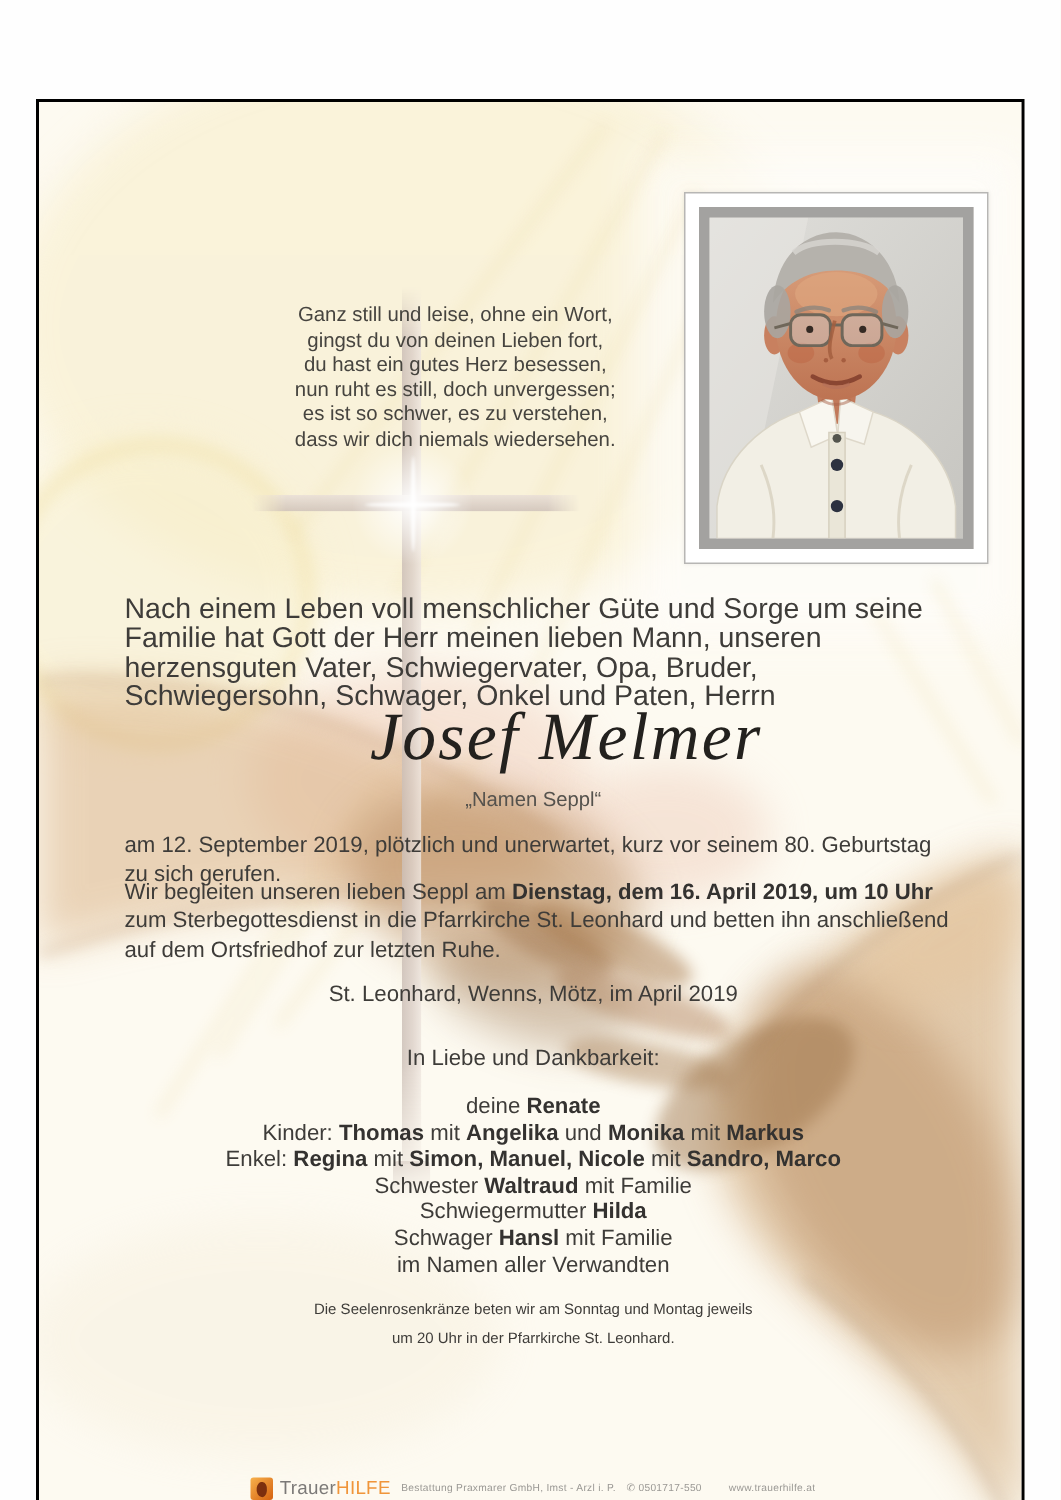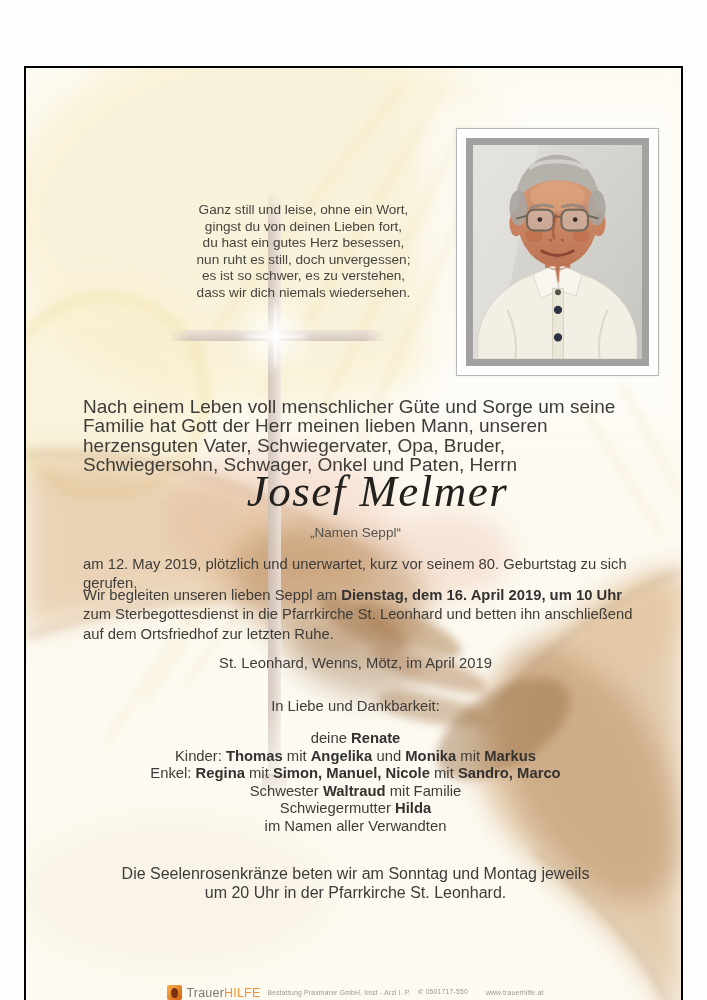--- a/index.html
+++ b/index.html
@@ -53,21 +53,21 @@
   .intro{left:57px;top:329px;width:552px;font-size:19px;line-height:19.4px;}
   .name{left:0;top:397px;width:659px;text-align:center;
         font-family:"Liberation Serif",serif;font-style:italic;font-weight:400;
         font-size:45px;letter-spacing:1.5px;color:#23211e;padding-left:22px;}
   .nickname{left:0;top:457px;width:659px;text-align:center;font-size:13.5px;color:#55524d;}
   .death{left:57px;top:487px;width:552px;font-size:14.8px;line-height:19.4px;}
   .funeral{left:57px;top:518px;width:552px;font-size:14.8px;line-height:19.4px;}
   .place{left:0;top:587px;width:659px;text-align:center;font-size:14.8px;}
   .gratitude{left:0;top:630px;width:659px;text-align:center;font-size:14.8px;}
   .family{left:0;top:662px;width:659px;text-align:center;font-size:14.8px;line-height:17.6px;}
-  .rosary{left:0;top:797px;width:659px;text-align:center;font-size:16px;line-height:18.8px;}
+  .rosary{left:0;top:797px;width:659px;text-align:center;font-size:10px;line-height:18.8px;}
   b{font-weight:700;color:#343230;}
   
   .photo{
     position:absolute;left:430px;top:60px;width:203px;height:248px;z-index:2;
     box-sizing:border-box;background:#fff;border:1px solid #b7b6b4;padding:9px;
     box-shadow:0 0 3px rgba(0,0,0,.08);
   }
   .photo-frame{
     width:100%;height:100%;box-sizing:border-box;border:7px solid #a3a2a0;
     box-shadow:inset 0 0 0 1px #cfcecc;overflow:hidden;background:#d5d4d0;
@@ -218,34 +218,35 @@
     </div>
   </div>
 
   <div class="tb poem">Ganz still und leise, ohne ein Wort,<br>gingst du von deinen Lieben fort,<br>du hast ein gutes Herz besessen,<br>nun ruht es still, doch unvergessen;<br>es ist so schwer, es zu verstehen,<br>dass wir dich niemals wiedersehen.</div>
 
   <div class="tb intro">Nach einem Leben voll menschlicher Güte und Sorge um seine Familie hat Gott der Herr meinen lieben Mann, unseren herzensguten Vater, Schwiegervater, Opa, Bruder, Schwiegersohn, Schwager, Onkel und Paten, Herrn</div>
 
   <div class="tb name">Josef Melmer</div>
   <div class="tb nickname">„Namen Seppl“</div>
 
-  <div class="tb death">am 12. May 2019, plötzlich und unerwartet, kurz vor seinem 80. Geburtstag zu sich gerufen.</div>
+  <div class="tb death">am 12. September 2019, plötzlich und unerwartet, kurz vor seinem 80. Geburtstag zu sich gerufen.</div>
 
   <div class="tb funeral"><span>Wir begleiten unseren lieben Seppl am </span><b>Dienstag, dem 16. April 2019, um 10 Uhr</b><span> zum Sterbegottesdienst in die Pfarrkirche St. Leonhard und betten ihn anschließend auf dem Ortsfriedhof zur letzten Ruhe.</span></div>
 
   <div class="tb place">St. Leonhard, Wenns, Mötz, im April 2019</div>
 
   <div class="tb gratitude">In Liebe und Dankbarkeit:</div>
 
   <div class="tb family">
     <div><span>deine </span><b>Renate</b></div>
     <div><span>Kinder: </span><b>Thomas</b><span> mit </span><b>Angelika</b><span> und </span><b>Monika</b><span> mit </span><b>Markus</b></div>
     <div><span>Enkel: </span><b>Regina</b><span> mit </span><b>Simon, Manuel, Nicole</b><span> mit </span><b>Sandro, Marco</b></div>
     <div><span>Schwester </span><b>Waltraud</b><span> mit Familie</span></div>
     <div><span>Schwiegermutter </span><b>Hilda</b></div>
+    <div><span>Schwager </span><b>Hansl</b><span> mit Familie</span></div>
     <div><span>im Namen aller Verwandten</span></div>
   </div>
 
   <div class="tb rosary">Die Seelenrosenkränze beten wir am Sonntag und Montag jeweils<br>um 20 Uhr in der Pfarrkirche St. Leonhard.</div>
 
   <div class="footer">
     <span class="brand">
       <span class="brand-icon"></span>
       <span>
         <span class="brand-first">Trauer</span><span class="brand-second">HILFE</span>

